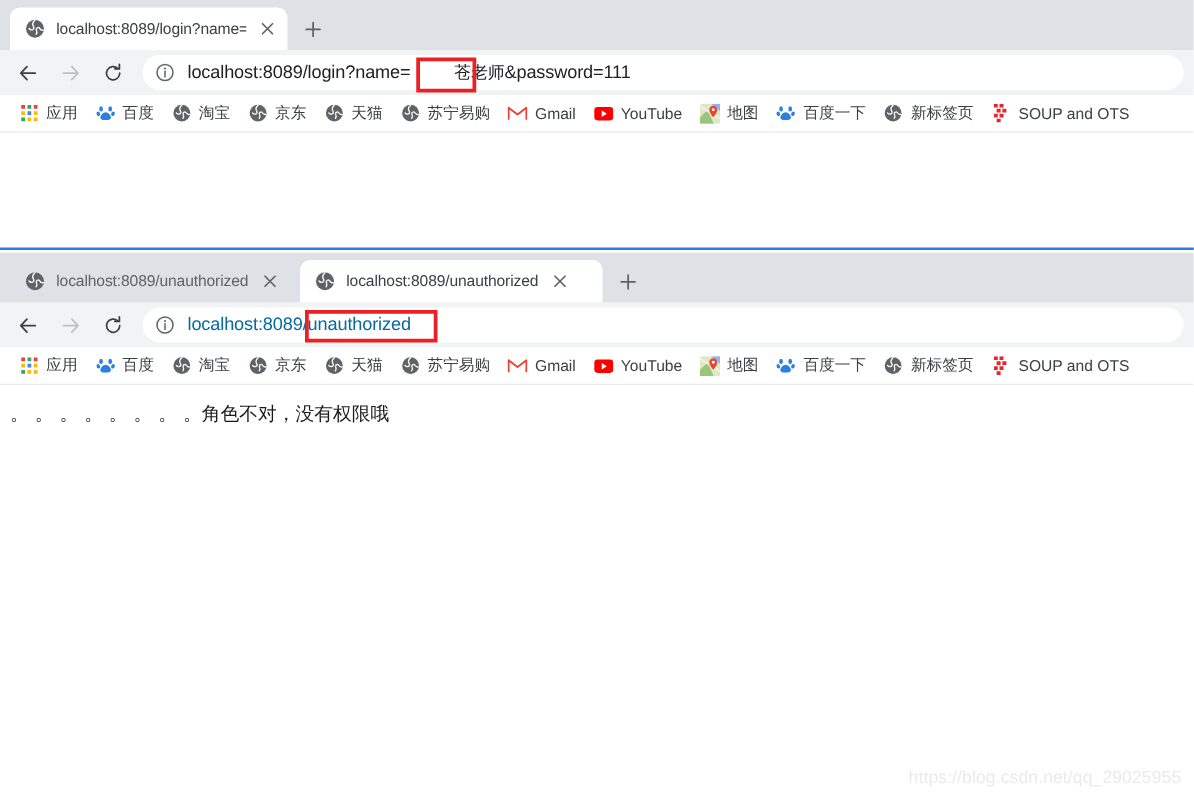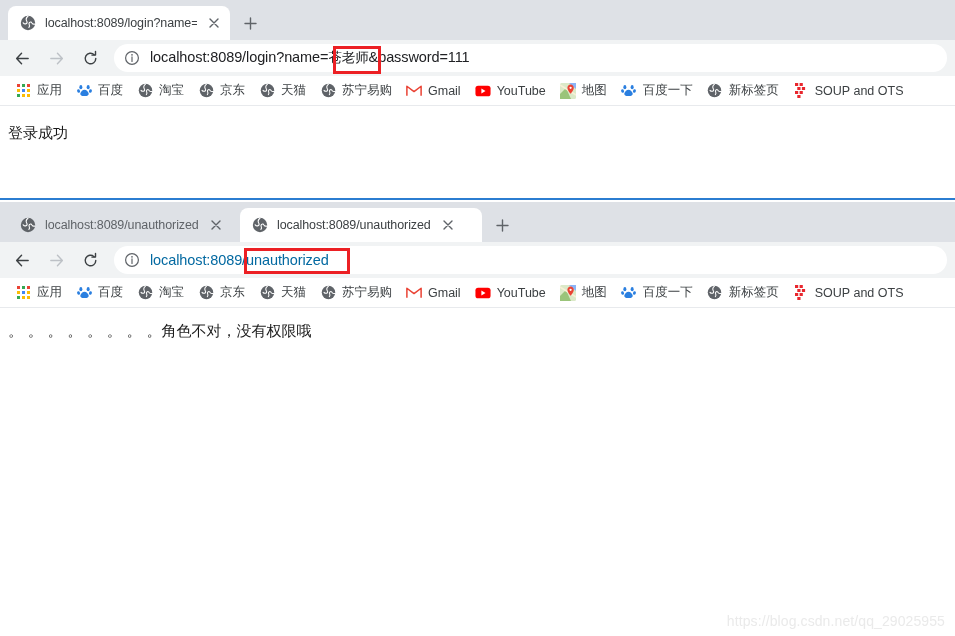--- a/index.html
+++ b/index.html
@@ -136,21 +136,21 @@
   }
   .url-text {
     font-size: 14.5px;
     color: #202124;
     white-space: nowrap;
     letter-spacing: -0.1px;
     position: relative;
     z-index: 2;
   }
   .url-text .dim { color: #0369a1; }
-  .url-text .cjk { font-family: Liberation Serif, serif; font-size: 13.5px; }
+  .url-text .cjk { font-family: Liberation Serif, serif; font-size: 13.5px; margin-left: 35px; }
 
   
   .redbox {
     position: absolute;
     border: 3px solid #ec2024;
     box-sizing: border-box;
     z-index: 5;
     pointer-events: none;
   }
 
@@ -420,23 +420,20 @@
             <rect x="6.9" y="4" width="3.2" height="3" fill="#e8262d"></rect>
             <rect x="0" y="8" width="3.2" height="3" fill="#e8262d"></rect>
             <rect x="4.6" y="8" width="3.2" height="3" fill="#e8262d"></rect>
             <rect x="2.3" y="12" width="3.2" height="3" fill="#e8262d"></rect>
           </svg>
         </span>
         <span class="bm-label">SOUP and OTS</span>
       </div>
     </div>
 
-  <div class="viewport" id="viewport-top">
-    <div class="page-text" id="login-msg">登录成功</div>
-  </div>
 </div>
 
 <div class="window-divider"></div>
 
 <div class="browser" id="browser-bottom">
 
   <div class="tabstrip">
     <div class="tab inactive" style="width:232px;">
       <span class="favicon">
         <svg class="globe" width="16" height="16" viewBox="0 0 16 16">

